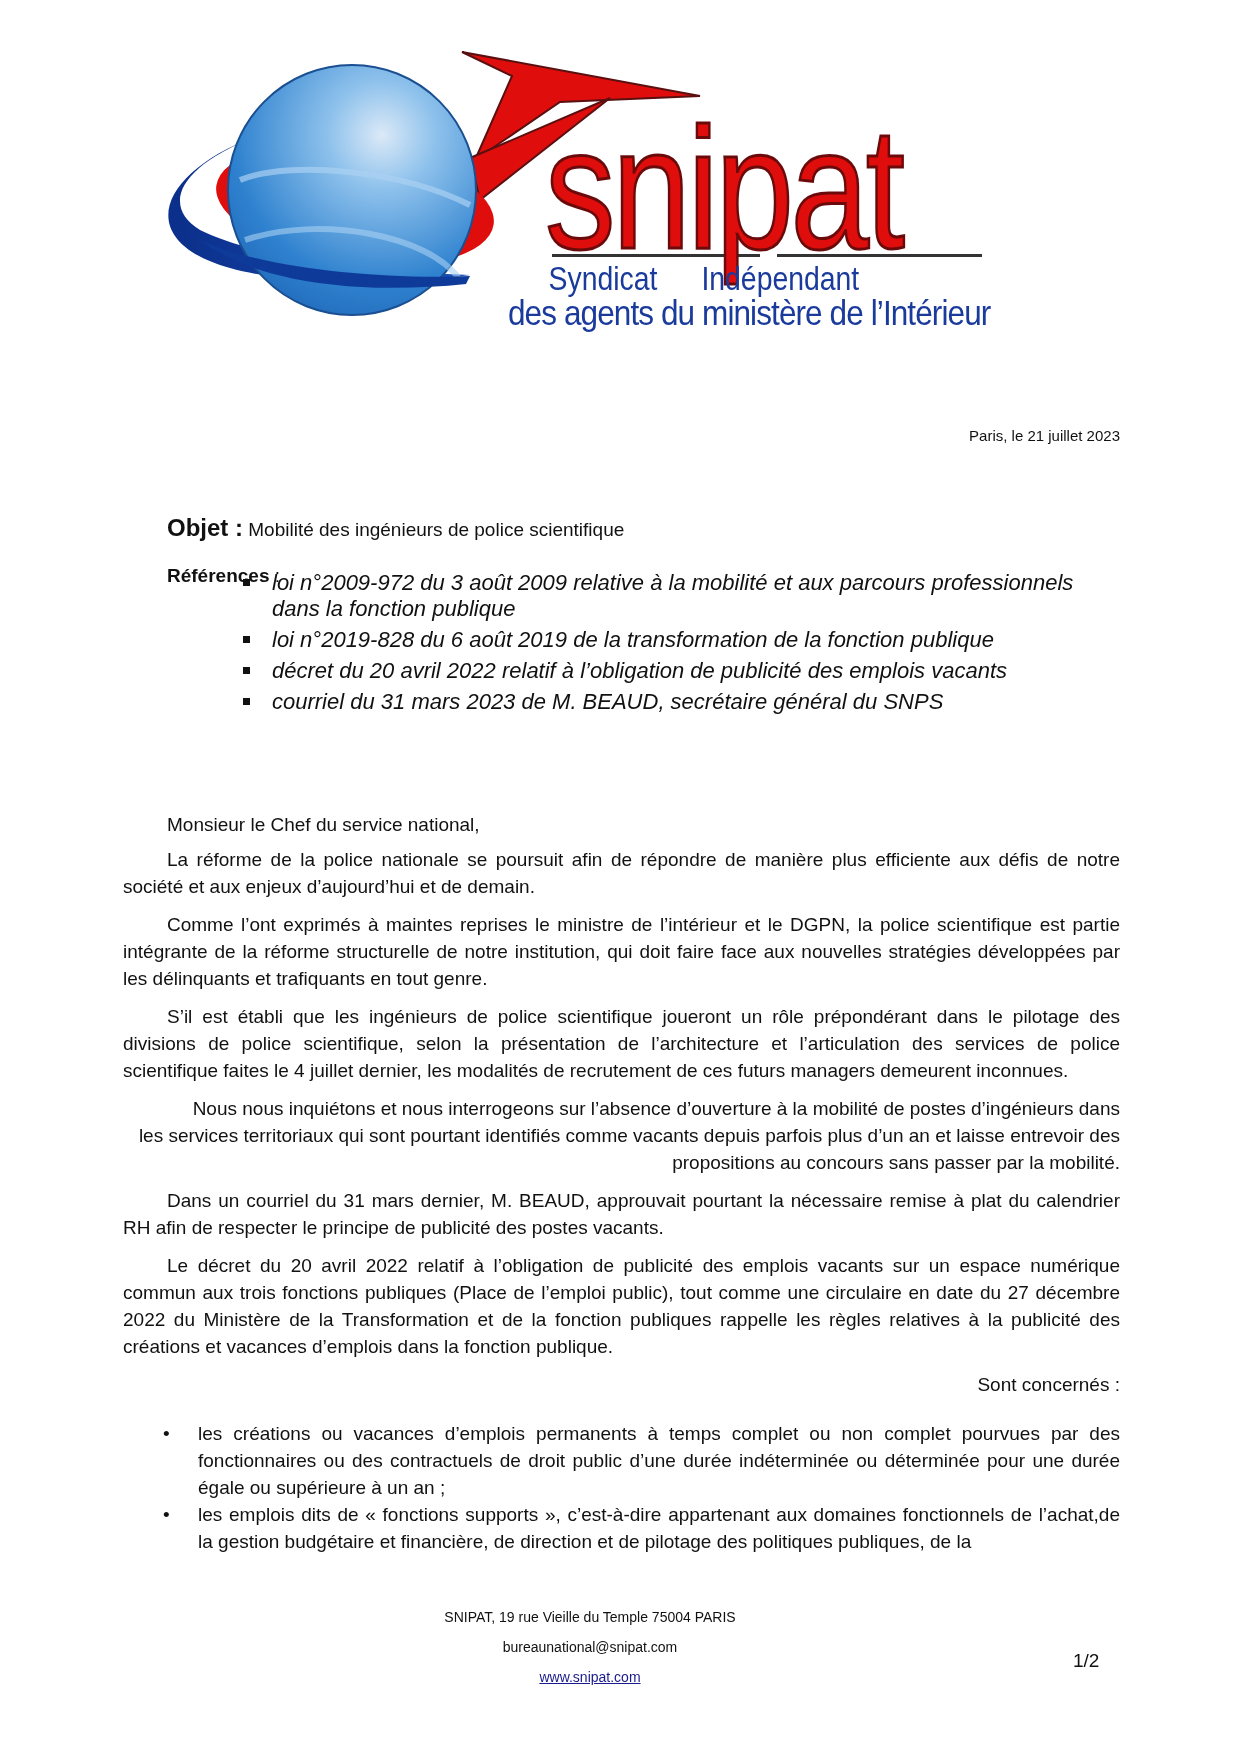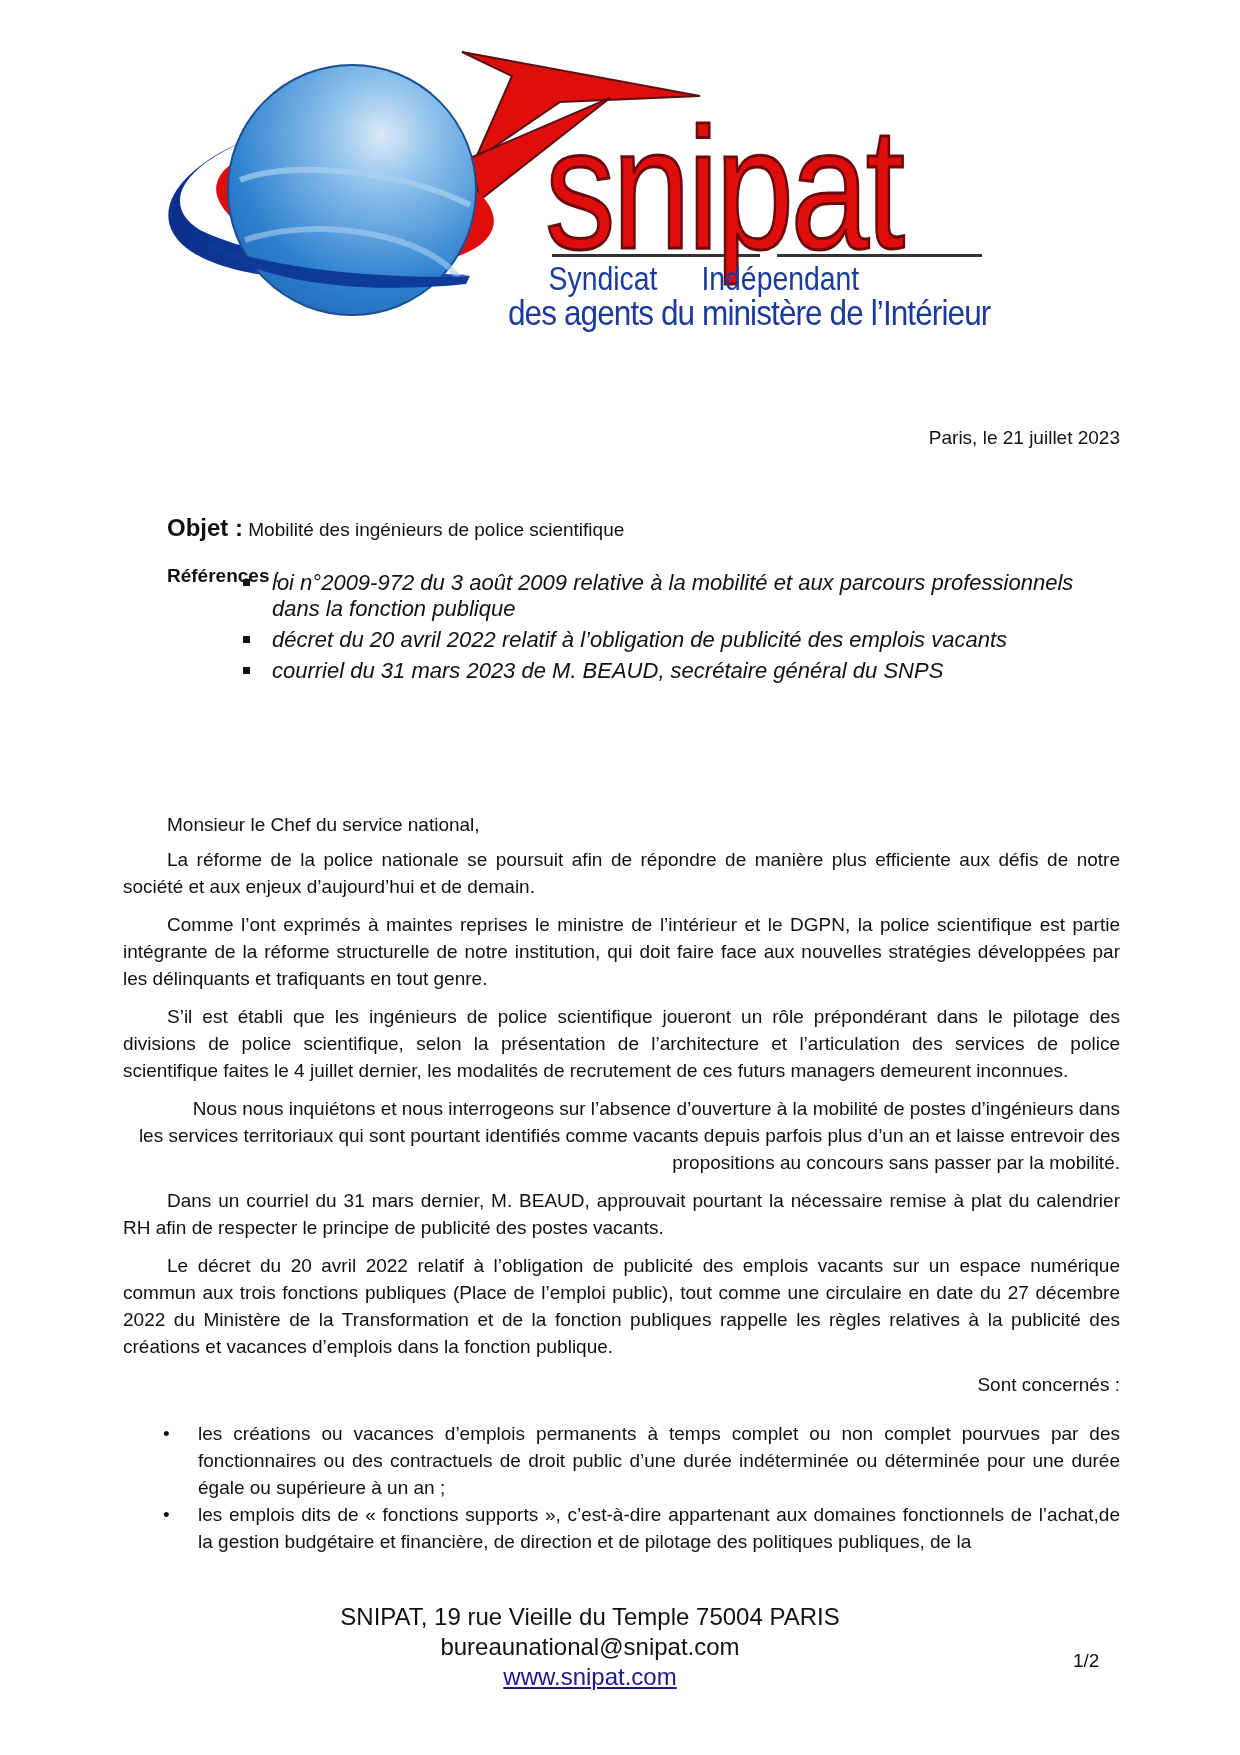--- a/index.html
+++ b/index.html
@@ -9,41 +9,41 @@
   
   #logo { position: absolute; left: 140px; top: 40px; width: 940px; height: 300px; }
   #logo svg { position: absolute; left: 0; top: 0; }
   .logo-wordmark { position: absolute; left: 405px; top: 62px; font-family: "Liberation Sans", sans-serif;
                    font-size: 172px; line-height: 172px; color: #e00d0d; letter-spacing: -4px;
                    -webkit-text-stroke: 3px #6b0a0a; font-weight: 400; transform: scaleX(0.82); transform-origin: left top; }
   .logo-tag1 { position: absolute; left: 0; width: 940px; top: 222px; text-align: center; padding-left: 150px; box-sizing: border-box;
                font-size: 33px; line-height: 34px; color: #1a3a9c; transform: scaleX(0.86); transform-origin: 680px 0; word-spacing: 42px; }
   .logo-tag2 { position: absolute; left: 368px; top: 255px; font-size: 35px; line-height: 36px; color: #1a3a9c;
                letter-spacing: -1px; transform: scaleX(0.9); transform-origin: left top; white-space: nowrap; }
-  .date { position: absolute; top: 427px; right: 120px; font-size: 19px; }
+  .date { position: absolute; top: 427px; right: 120px; font-size: 15px; }
   .objet { position: absolute; top: 514px; left: 167px; font-size: 19px; }
   .objet b { font-weight: bold; font-size: 24px; }
   .refs-title { position: absolute; top: 565px; left: 167px; font-size: 19px; }
   .refs-title b { font-weight: bold; }
   .refs { position: absolute; top: 570px; left: 243px; width: 880px; margin: 0; padding: 0; list-style: none; font-style: italic; font-size: 22px; }
   .refs li { position: relative; padding-left: 29px; line-height: 26px; margin-bottom: 5px; }
   .refs li .sq { position: absolute; left: 0; top: 9px; width: 7px; height: 7px; background: #111; }
 
   .greeting { position: absolute; top: 772px; left: 167px; font-size: 19px; margin-top: 42px; }
   .body-text { position: absolute; top: 846px; left: 123px; width: 997px; font-size: 19px; line-height: 27px; }
   .body-text p { margin: 0 0 11px 0; text-indent: 44px; text-align: justify; }
   .body-text p.left { text-align: right; }
   .body-text p.last-tight { margin-bottom: 22px; }
 
   .concern-list { margin: 12px 0 0 0; padding: 0; list-style: none; }
   .concern-list li { position: relative; padding-left: 75px; margin-left: 0; text-align: justify; line-height: 27px; }
   .concern-list li .dot { position: absolute; left: 40px; top: 0; }
 
   
-  .footer { position: absolute; top: 1602px; left: 0; width: 1240px; text-align: center; font-size: 24px; line-height: 30px; }
+  .footer { position: absolute; top: 1602px; left: 0; width: 1240px; text-align: center; font-size: 14px; line-height: 30px; }
   .footer .addr { margin-left: -60px; }
   .footer a { color: #1a1a8c; text-decoration: underline; }
   .page-num { position: absolute; top: 1650px; left: 1073px; font-size: 19px; }
 </style>
 </head>
 <body>
 
 <div id="logo">
   <svg width="940" height="300" viewBox="0 0 940 300">
     <defs>
@@ -88,20 +88,21 @@
 <div class="objet">
   <b>Objet :</b><span> Mobilité des ingénieurs de police scientifique</span>
 </div>
 
 <div class="refs-title">
   <b>Références</b><span> :</span>
 </div>
 
 <ul class="refs">
   <li><span class="sq"></span><span>loi n°2009-972 du 3 août 2009 relative à la mobilité et aux parcours professionnels dans la fonction publique</span></li>
+  <li><span class="sq"></span><span>loi  n°2019-828 du 6 août 2019 de la transformation de la fonction publique</span></li>
   <li><span class="sq"></span><span>décret du 20 avril 2022 relatif à l’obligation de publicité des emplois vacants</span></li>
   <li><span class="sq"></span><span>courriel du 31 mars 2023 de M. BEAUD, secrétaire général du SNPS</span></li>
 </ul>
 
 <div class="greeting">Monsieur le Chef du service national,</div>
 
 <div class="body-text">
   <p>La réforme de la police nationale se poursuit afin de répondre de manière plus efficiente aux défis de notre société et aux enjeux d’aujourd’hui et de demain.</p>
   <p>Comme l’ont exprimés à maintes reprises le ministre de l’intérieur et le DGPN, la police scientifique est partie intégrante de la réforme structurelle de notre institution, qui doit faire face aux nouvelles stratégies développées par les délinquants et trafiquants en tout genre.</p>
   <p>S’il est établi que les ingénieurs de police scientifique joueront un rôle prépondérant dans le pilotage des divisions de police scientifique, selon la présentation de l’architecture et l’articulation des services de police scientifique faites le 4 juillet dernier, les modalités de recrutement de ces futurs managers demeurent inconnues.</p>

